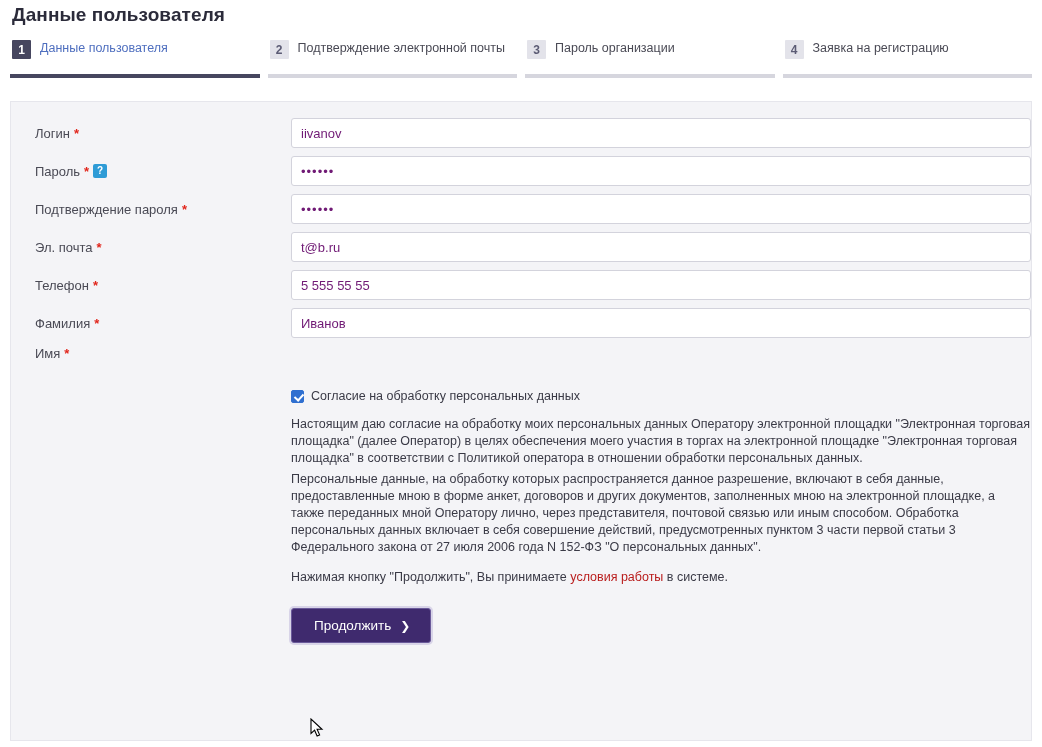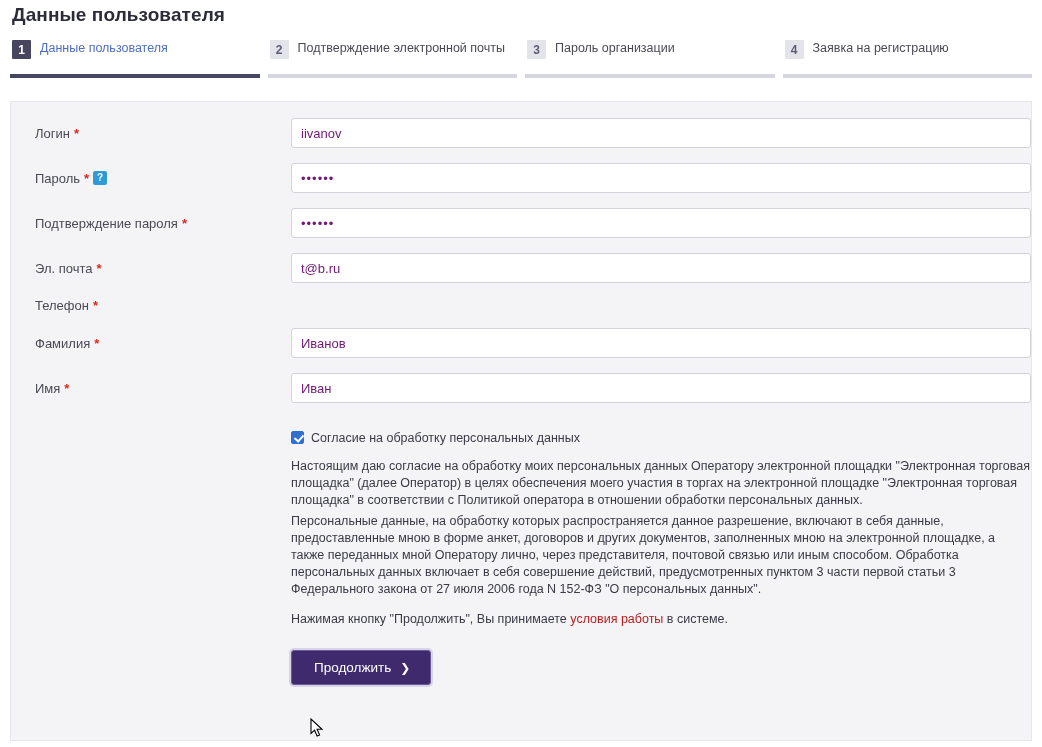--- a/index.html
+++ b/index.html
@@ -65,21 +65,21 @@
     margin: 23px 10px 0 10px;
     background: #f4f4f7;
     border: 1px solid #e6e6ec;
     padding: 16px 0 0 0;
     height: 640px;
   }
   .form-row {
     display: flex;
     align-items: center;
     padding: 0 0 0 24px;
-    margin-bottom: 15px;
+    margin-bottom: 8px;
   }
   .form-label {
     width: 256px;
     flex: 0 0 256px;
     font-size: 13px;
     color: #4a4a55;
     display: flex;
     align-items: center;
     gap: 4px;
   }
@@ -111,21 +111,21 @@
   .form-input.pwd { letter-spacing: 1px; }
   .form-input::placeholder { color: #a9a9b5; }
 
   
   .consent-block {
     margin-top: 28px;
     padding-left: 280px;
   }
   .consent-check-row {
     display: flex;
-    align-items: flex-start;
+    align-items: flex-end;
     gap: 7px;
     margin-bottom: 13px;
   }
   .cb {
     width: 13px; height: 13px;
     flex: 0 0 13px;
     background: #2f6fd0;
     border: 1px solid #2f6fd0;
     border-radius: 2px;
     position: relative;
@@ -243,36 +243,36 @@
         <span class="req">*</span>
       </div>
       <input class="form-input" type="text" value="t@b.ru" style="">
     </div>
 
     <div class="form-row">
       <div class="form-label">
         <span>Телефон</span>
         <span class="req">*</span>
       </div>
+      <input class="form-input" type="text" value="5 555 55 55" style="">
     </div>
 
     <div class="form-row">
       <div class="form-label">
         <span>Фамилия</span>
         <span class="req">*</span>
       </div>
       <input class="form-input" type="text" value="Иванов" style="">
     </div>
 
     <div class="form-row">
       <div class="form-label">
         <span>Имя</span>
         <span class="req">*</span>
       </div>
-      <input class="form-input" type="text" value="Иван" style="">
     </div>
 
 
     <div class="consent-block">
       <div class="consent-check-row">
         <span class="cb"></span>
         <span class="consent-check-label">Согласие на обработку персональных данных</span>
       </div>
       <div class="consent-text">
         <p>Настоящим даю согласие на обработку моих персональных данных Оператору электронной площадки "Электронная торговая площадка" (далее Оператор) в целях обеспечения моего участия в торгах на электронной площадке "Электронная торговая площадка" в соответствии с Политикой оператора в отношении обработки персональных данных.</p>

